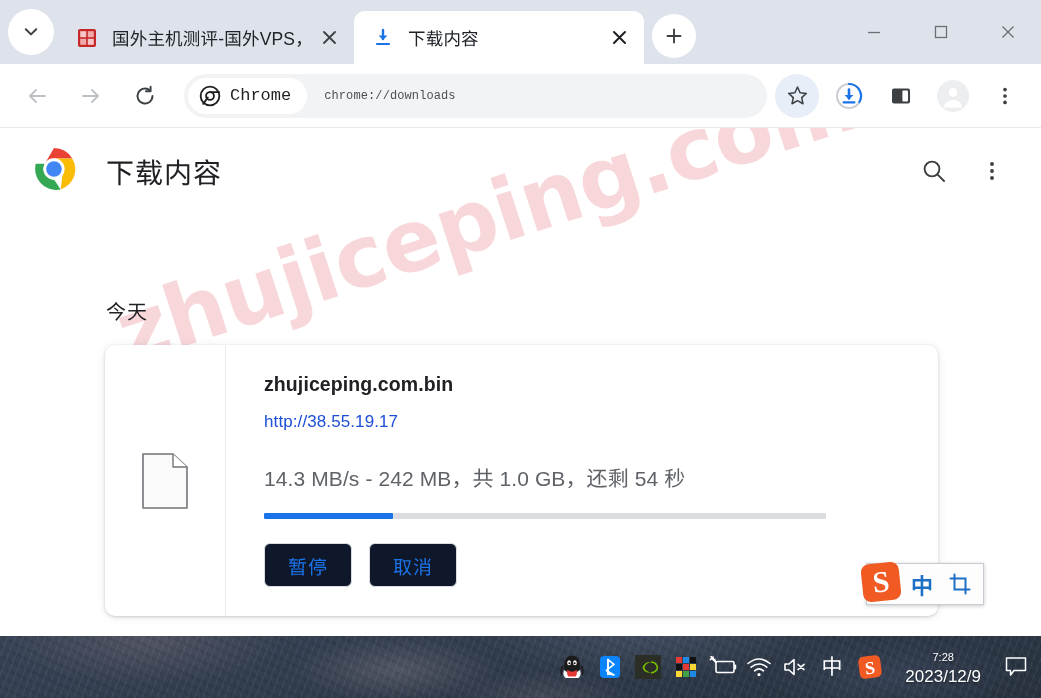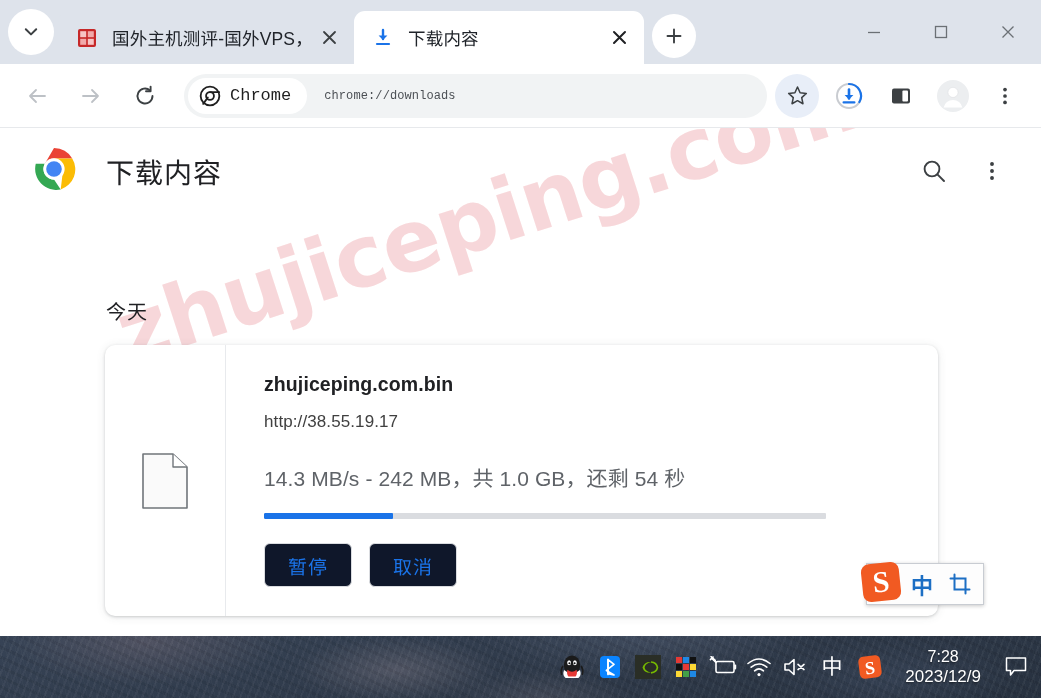--- a/index.html
+++ b/index.html
@@ -283,21 +283,21 @@
     min-width: 0;
   }
   .dl-filename {
     font-size: 19.5px;
     font-weight: bold;
     color: #202124;
     letter-spacing: .1px;
   }
   .dl-url {
     font-size: 17px;
-    color: #404040;
+    color: #1d4ed8;
     margin-top: 16px;
     letter-spacing: .1px;
   }
   .dl-status {
     font-size: 21px;
     color: #5f6368;
     margin-top: 30px;
     letter-spacing: .1px;
   }
   .progress-track {
@@ -385,21 +385,21 @@
   .clock {
     color: #ffffff;
     text-align: center;
     font-size: 15px;
     line-height: 20px;
     margin: 0 14px 0 16px;
     cursor: default;
     flex: 0 0 auto;
     text-shadow: 0 1px 2px rgba(0,0,0,.5);
   }
-  .clock .t { font-size: 16px; }
+  .clock .t { font-size: 11px; }
   .clock .d { font-size: 17px; }
   .notif {
     width: 42px; height: 46px;
     display: flex; align-items: center; justify-content: center;
     cursor: pointer;
     flex: 0 0 auto;
   }
 </style>
 </head>
 <body>

